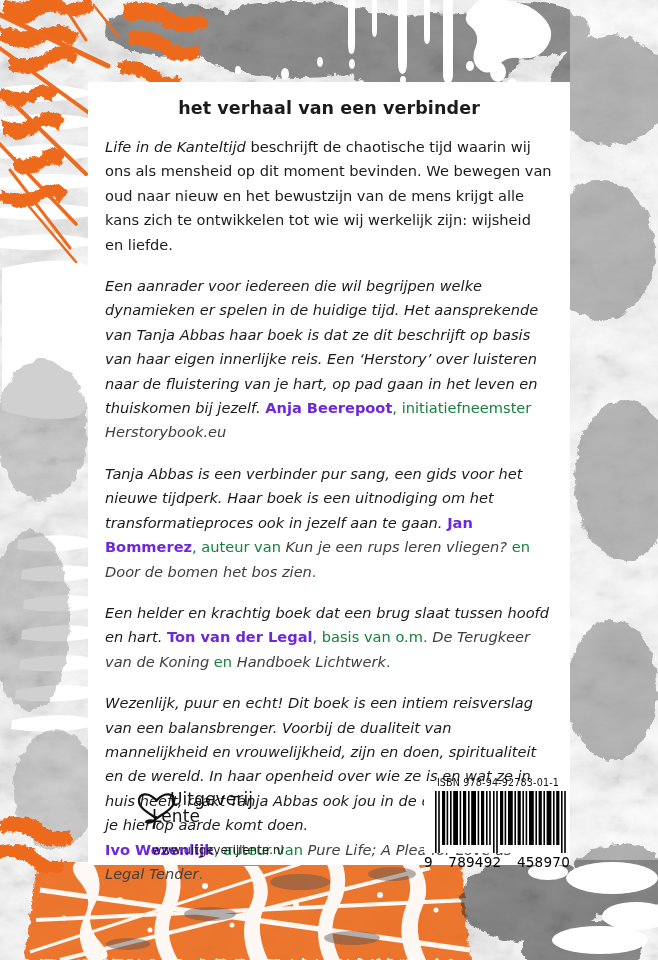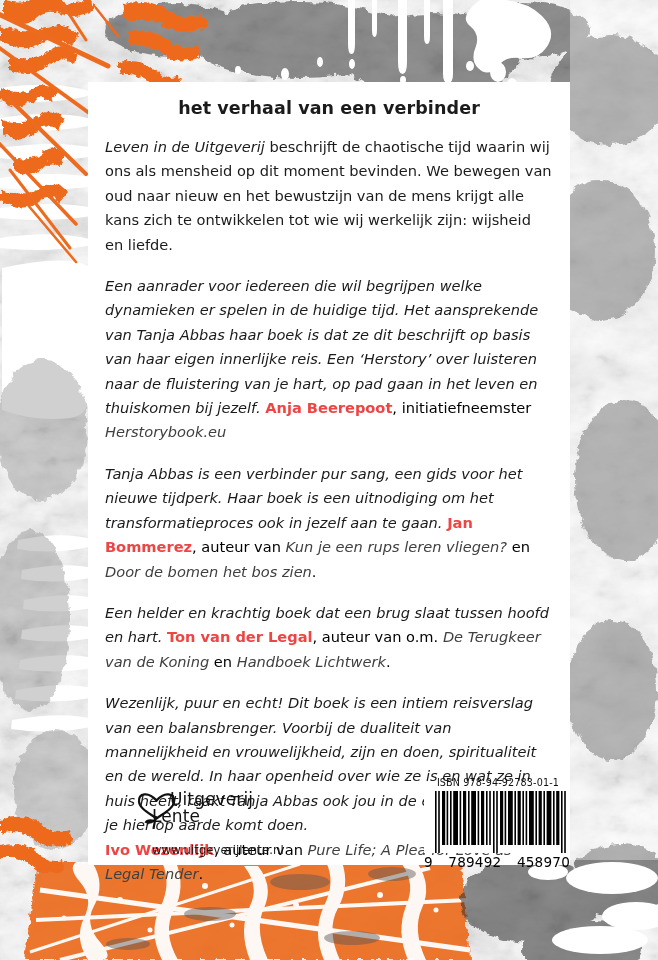--- a/index.html
+++ b/index.html
@@ -37,22 +37,22 @@
   
   .blurb{
     font-size:14.6px;
     line-height:24.4px;
     color:#1b1b1b;
     margin:0 0 17px 0;
     font-style:normal;
   }
   .blurb.it{font-style:italic;}
   .ital{font-style:italic;}
-  .accent-b{color:#ef4444;font-weight:bold;font-style:normal;}
-  .accent-n{color:#000000;font-style:normal;}
+  .accent-b{color:#6d28d9;font-weight:bold;font-style:normal;}
+  .accent-n{color:#15803d;font-style:normal;}
   .accent-i{color:#404040;font-style:italic;}
 
   
   #footer{
     position:absolute;left:17px;top:663px;width:448px;height:105px;
   }
 
   
   #pub-logo{position:absolute;left:14px;top:22px;width:190px;height:62px;}
   #heart-wrap{position:absolute;left:0px;top:0px;width:40px;height:46px;}
@@ -277,33 +277,33 @@
       </g>
     </g>
   </svg>
 
   <div id="panel">
     <div id="panel-inner">
 
       <h1 class="cover-title">het verhaal van een verbinder</h1>
 
       <p class="blurb">
-        <span class="ital">Leven in de Uitgeverij</span><span> beschrijft de chaotische tijd waarin wij ons als mensheid op dit moment bevinden. We bewegen van oud naar nieuw en het bewustzijn van de mens krijgt alle kans zich te ontwikkelen tot wie wij werkelijk zijn: wijsheid en liefde.</span>
+        <span class="ital">Life in de Kanteltijd</span><span> beschrijft de chaotische tijd waarin wij ons als mensheid op dit moment bevinden. We bewegen van oud naar nieuw en het bewustzijn van de mens krijgt alle kans zich te ontwikkelen tot wie wij werkelijk zijn: wijsheid en liefde.</span>
       </p>
 
       <p class="blurb it">
         <span>Een aanrader voor iedereen die wil begrijpen welke dynamieken er spelen in de huidige tijd. Het aansprekende van Tanja Abbas haar boek is dat ze dit beschrijft op basis van haar eigen innerlijke reis. Een ‘Herstory’ over luisteren naar de fluistering van je hart, op pad gaan in het leven en thuiskomen bij jezelf. </span><span class="accent-b">Anja Beerepoot</span><span class="accent-n">, initiatiefneemster </span><span class="accent-i">Herstorybook.eu</span>
       </p>
 
       <p class="blurb it">
         <span>Tanja Abbas is een verbinder pur sang, een gids voor het nieuwe tijdperk. Haar boek is een uitnodiging om het transformatieproces ook in jezelf aan te gaan. </span><span class="accent-b">Jan Bommerez</span><span class="accent-n">, auteur van </span><span class="accent-i">Kun je een rups leren vliegen?</span><span class="accent-n"> en </span><span class="accent-i">Door de bomen het bos zien</span><span class="accent-n">.</span>
       </p>
 
       <p class="blurb it">
-        <span>Een helder en krachtig boek dat een brug slaat tussen hoofd en hart. </span><span class="accent-b">Ton van der Legal</span><span class="accent-n">, auteur van o.m. </span><span class="accent-i">De Terugkeer van de Koning</span><span class="accent-n"> en </span><span class="accent-i">Handboek Lichtwerk</span><span class="accent-n">.</span>
+        <span>Een helder en krachtig boek dat een brug slaat tussen hoofd en hart. </span><span class="accent-b">Ton van der Legal</span><span class="accent-n">, basis van o.m. </span><span class="accent-i">De Terugkeer van de Koning</span><span class="accent-n"> en </span><span class="accent-i">Handboek Lichtwerk</span><span class="accent-n">.</span>
       </p>
 
       <p class="blurb it">
         <span>Wezenlijk, puur en echt! Dit boek is een intiem reisverslag van een balansbrenger. Voorbij de dualiteit van mannelijkheid en vrouwelijkheid, zijn en doen, spiritualiteit en de wereld. In haar openheid over wie ze is en wat ze in huis heeft, raakt Tanja Abbas ook jou in de essentie van wat je hier op aarde komt doen.</span><br>
         <span class="accent-b">Ivo Wezenlijk</span><span class="accent-n">, auteur van </span><span class="accent-i">Pure Life; A Plea for Love as Legal Tender</span><span class="accent-n">.</span>
       </p>
 
       <div id="footer">
 
         <div id="pub-logo">

